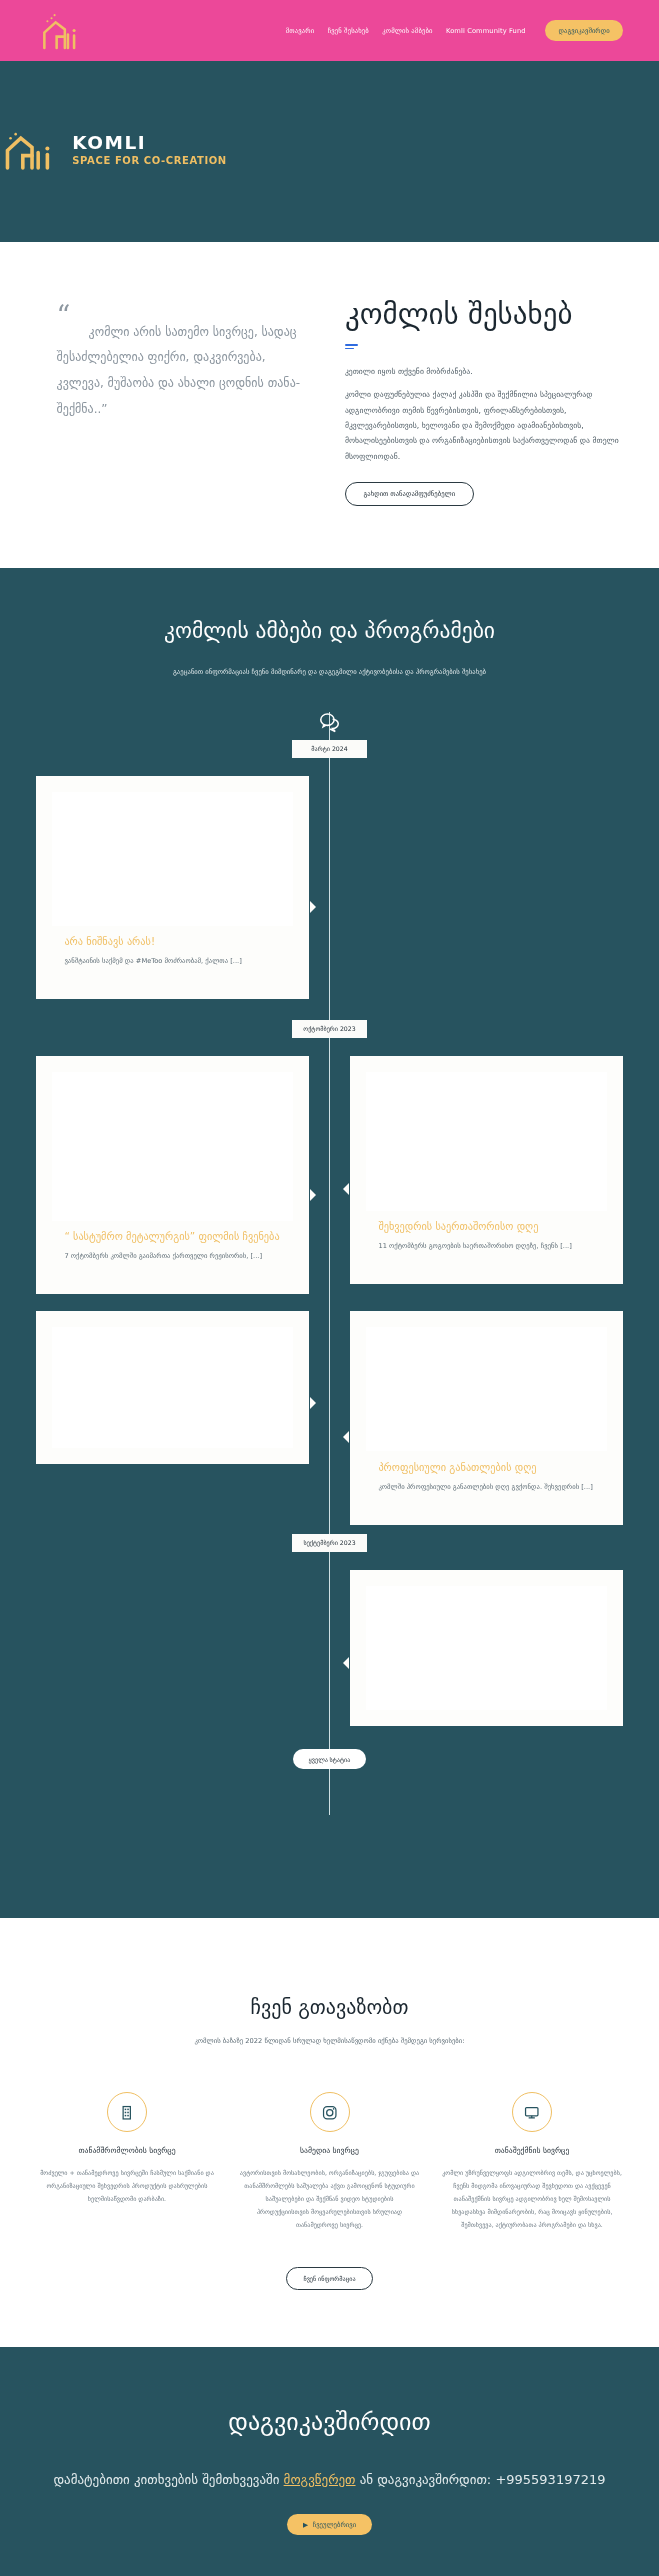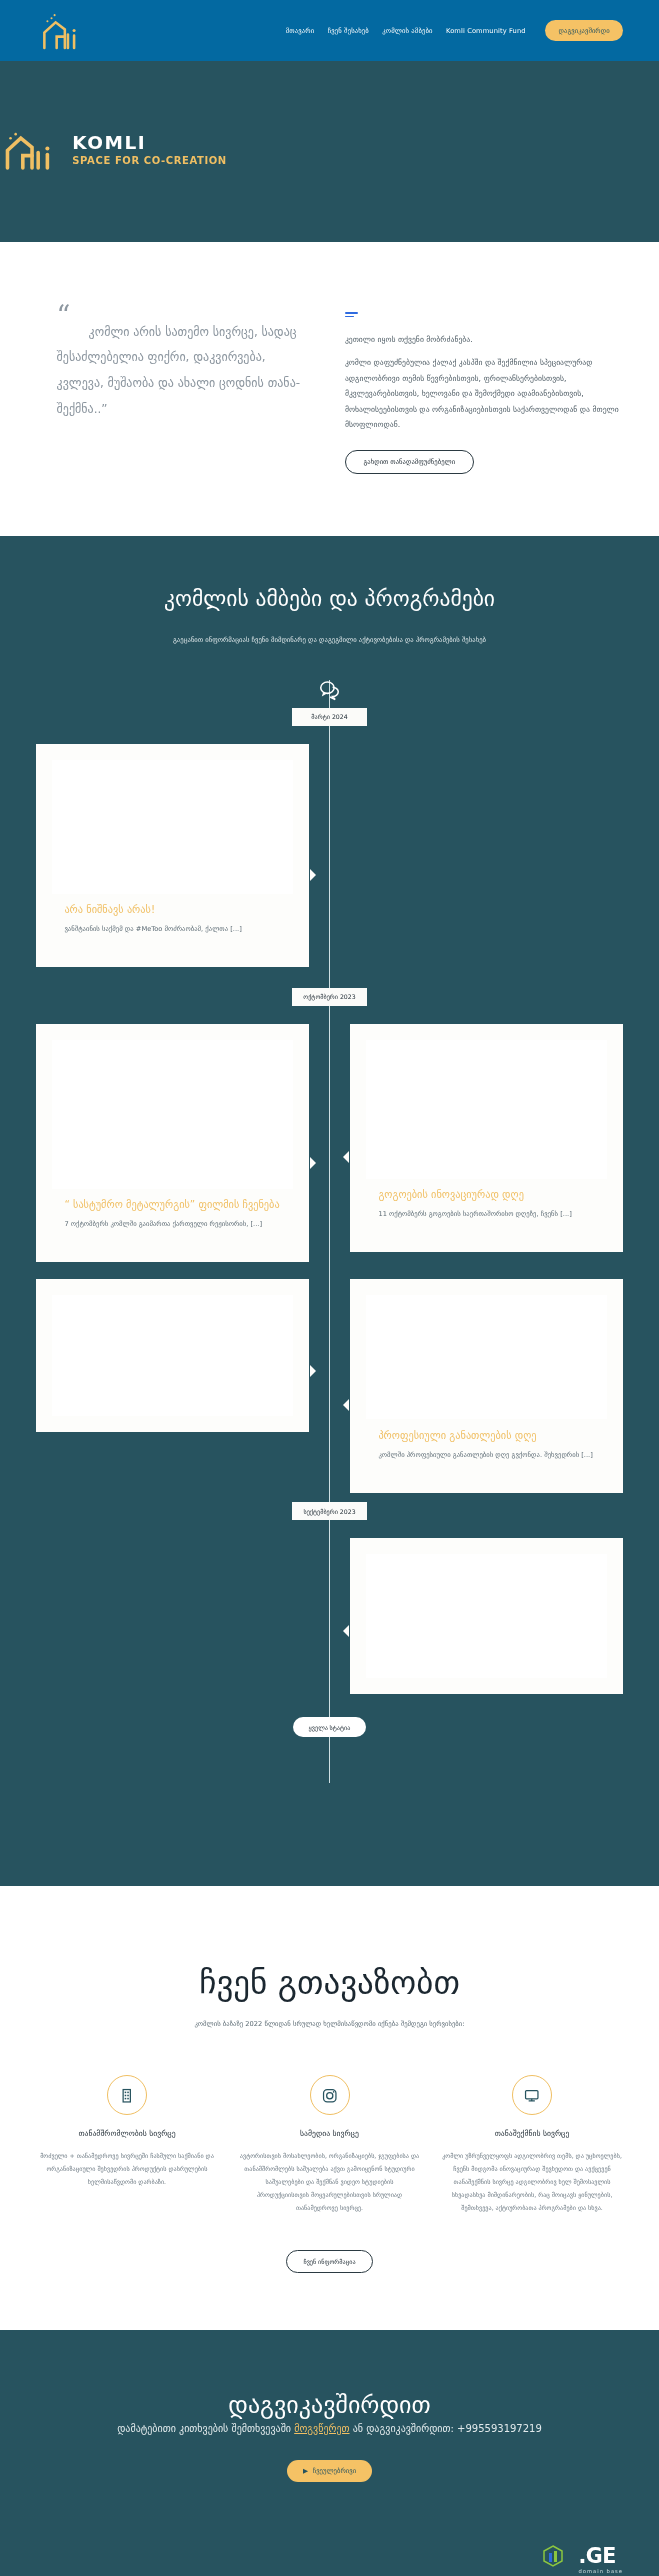--- a/index.html
+++ b/index.html
@@ -7,21 +7,21 @@
   body {
     font-family: "DejaVu Sans", "Liberation Sans", sans-serif;
     background: #ffffff;
     color: #2b3a42;
     width: 659px;
     overflow-x: hidden;
   }
   
   .nav {
     height: 61px;
-    background: #0369a1;
+    background: #ec4899;
     display: flex;
     align-items: center;
     padding: 0 36px;
     position: relative;
   }
   .nav-logo { width: 49px; height: 41px; position: relative; }
   .nav-links {
     margin-left: auto;
     display: flex;
     align-items: center;
@@ -221,21 +221,21 @@
     background: #ffffff;
     border: none;
     border-radius: 12.4px;
     padding: 6.7px 15.5px;
     font-size: 6.2px;
     color: #1b2730;
     cursor: pointer;
   }
   
   .services { background: #ffffff; padding: 77px 36px 57px 36px; text-align: center; }
-  .services h2 { font-size: 33px; font-weight: normal; color: #1b2730; }
+  .services h2 { font-size: 20px; font-weight: normal; color: #1b2730; }
   .services-sub {
     font-size: 6.7px; color: #5b6a73; line-height: 2.2;
     max-width: 319px; margin: 14.4px auto 0 auto;
   }
   .svc-grid { display: flex; gap: 20.6px; margin-top: 44px; }
   .svc { flex: 1; text-align: center; }
   .svc-ico {
     width: 40px; height: 40px;
     border: 0.5px solid #f0bf63;
     border-radius: 50%;
@@ -251,21 +251,21 @@
     background: transparent;
     border-radius: 13.4px;
     padding: 6.7px 16.5px;
     font-size: 6.2px;
     color: #1b2730;
     cursor: pointer;
   }
   
   .contact { background: #27535f; padding: 61px 36px 62px 36px; text-align: center; }
   .contact h2 { color: #ffffff; font-size: 24px; font-weight: normal; }
-  .contact p { color: #e2eaec; font-size: 10px; margin-top: 0; line-height: 2; }
+  .contact p { color: #e2eaec; font-size: 13px; margin-top: 31px; line-height: 2; }
   .contact a { color: #f0bf63; text-decoration: underline; }
   .contact-btn {
     margin: 21.6px auto 0 auto;
     display: inline-flex; align-items: center; gap: 4.6px;
     background: #f5c265; color: #27535f;
     border: none; border-radius: 12.4px;
     padding: 6.7px 15.5px; font-size: 6.7px; cursor: pointer;
   }
   
   .footer { background: #27535f; padding: 0 36px 17.5px 36px; }
@@ -341,20 +341,21 @@
     </div>
   </div>
 </section>
 
 <section class="about">
   <div class="about-quote">
     <span class="quote-mark">“</span>
     <div class="quote-body">კომლი არის სათემო სივრცე, სადაც შესაძლებელია ფიქრი, დაკვირვება, კვლევა, მუშაობა და ახალი ცოდნის თანა-შექმნა..”</div>
   </div>
   <div class="about-right">
+    <h2 class="about-title">კომლის შესახებ</h2>
     <div class="rule">
         <i></i>
         <i></i>
       </div>
     <p class="about-lead">კეთილი იყოს თქვენი მობრძანება.</p>
     <p class="about-body">კომლი დაფუძნებულია ქალაქ კასპში და შექმნილია სპეციალურად ადგილობრივი თემის წევრებისთვის, ფრილანსერებისთვის, მკვლევარებისთვის, ხელოვანი და შემოქმედი ადამიანებისთვის, მოხალისეებისთვის და ორგანიზაციებისთვის საქართველოდან და მთელი მსოფლიოდან.</p>
     <button class="ghost-btn">გახდით თანადამფუძნებელი</button>
   </div>
 </section>
 
@@ -398,21 +399,21 @@
             <h3>“ სასტუმრო მეტალურგის” ფილმის ჩვენება</h3>
             <p>7 ოქტომბერს კომლში გაიმართა ქართველი რეჟისორის, [...]</p>
           </div>
           <span class="beak r"></span>
         </article>
       </div>
       <div class="tl-col right">
         <article class="card">
           <div class="card-img" style="height:139px"></div>
           <div class="card-body">
-            <h3>გოგოების ინოვაციურად დღე</h3>
+            <h3>შეხვედრის საერთაშორისო დღე</h3>
             <p>11 ოქტომბერს გოგოების საერთაშორისო დღეზე, ჩვენს [...]</p>
           </div>
           <span class="beak l"></span>
         </article>
       </div>
     </div>
 
     <div class="tl-row">
       <div class="tl-col">
         <article class="card">

